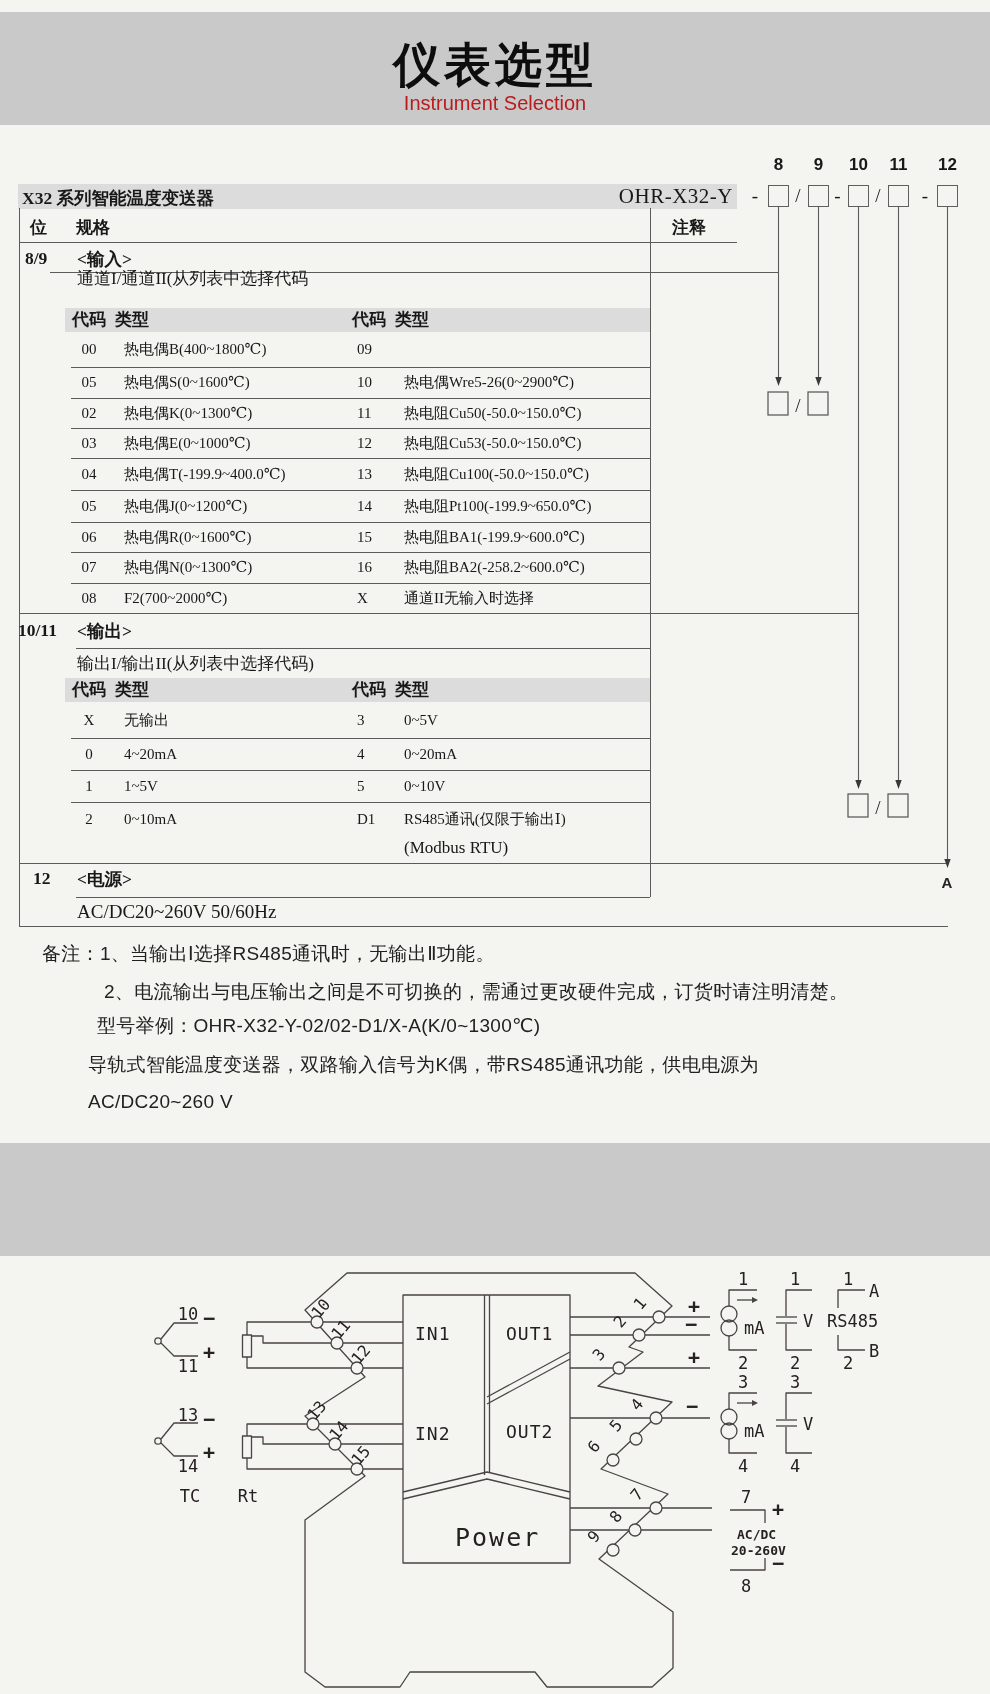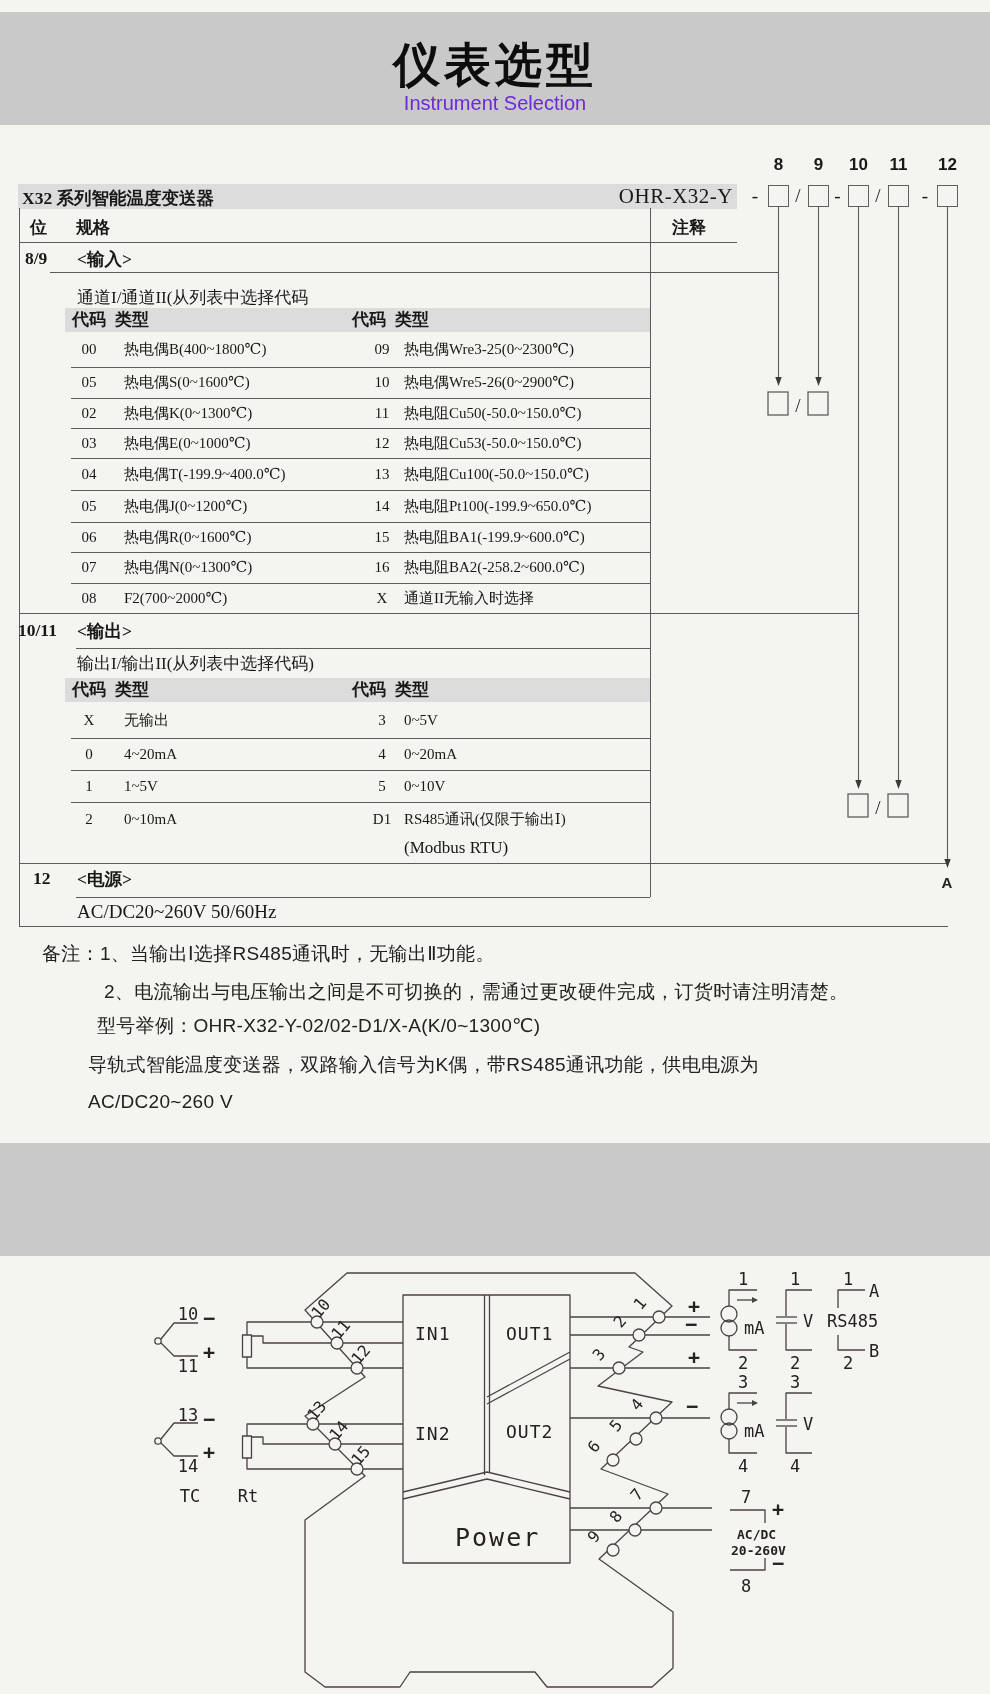--- a/index.html
+++ b/index.html
@@ -5,35 +5,35 @@
   html,body{margin:0;padding:0;}
   body{width:990px;height:1694px;position:relative;background:#f4f4f1;overflow:hidden;
        font-family:"Liberation Serif","DejaVu Serif",serif;color:#181818;}
   .abs{position:absolute;}
   .serif{font-family:"Liberation Serif","DejaVu Serif",serif;}
   .sans{font-family:"Liberation Sans","DejaVu Sans",sans-serif;}
   .banner{position:absolute;left:0;width:990px;height:113px;background:#c9c9c9;text-align:center;}
   .banner .t{position:absolute;left:0;width:100%;top:22px;font-size:47px;font-weight:700;
              letter-spacing:4px;color:#0d0d0d;font-family:"Liberation Sans","DejaVu Sans",sans-serif;}
   .banner .s{position:absolute;left:0;width:100%;top:80px;font-size:20px;font-weight:400;
-             color:#6d28d9;font-family:"Liberation Sans","DejaVu Sans",sans-serif;}
+             color:#b91c1c;font-family:"Liberation Sans","DejaVu Sans",sans-serif;}
   .hline{position:absolute;height:1px;background:#5b5b5b;}
   .vline{position:absolute;width:1px;background:#5b5b5b;}
   .titleband{position:absolute;left:18px;top:184px;width:719px;height:25px;background:#dcdcdc;}
   .codebox{position:absolute;top:185px;width:19px;height:20px;border:1.5px solid #5f5f5f;}
   .digit{position:absolute;top:155px;width:21px;text-align:center;font-size:17px;font-weight:600;
          font-family:"Liberation Sans","DejaVu Sans",sans-serif;}
   .sep{position:absolute;top:185px;font-size:19px;text-align:center;}
   .hdrband{position:absolute;left:65px;width:585px;height:24px;background:#dcdcdc;font-size:17px;font-weight:600;}
   .hdrband span{position:absolute;top:0;line-height:24px;}
   .trow{position:absolute;left:65px;width:585px;font-size:15px;}
   .trow span{position:absolute;top:0;}
   .cc1{left:8px;width:32px;text-align:center;}
   .ct1{left:59px;}
-  .cc2{left:292px;width:34px;text-align:center;margin-left:8px;}
+  .cc2{left:292px;width:34px;text-align:left;}
   .ct2{left:339px;}
   .seclab{position:absolute;font-size:17.5px;font-weight:600;}
   .subt{position:absolute;font-size:17px;}
   .note{position:absolute;font-size:19px;font-family:"Liberation Sans","DejaVu Sans",sans-serif;
         color:#212121;font-weight:500;letter-spacing:0.3px;}
   svg{position:absolute;}
   svg text{fill:#262020;}
   .dtext{font-family:"DejaVu Sans Mono",monospace;font-size:17px;}
   .blab{font-family:"DejaVu Sans Mono",monospace;font-size:18px;letter-spacing:1px;}
   .plab{font-family:"DejaVu Sans Mono",monospace;font-size:25px;letter-spacing:2px;}
@@ -78,33 +78,32 @@
 <div class="hline" style="left:19px;top:863px;width:929px"></div>
 <div class="hline" style="left:76px;top:897px;width:574px"></div>
 <div class="hline" style="left:19px;top:926px;width:929px"></div>
 
 <span class="abs serif" style="left:30px;top:216px;font-size:17px;font-weight:600">位</span>
 <span class="abs serif" style="left:76px;top:216px;font-size:17px;font-weight:600">规格</span>
 <span class="abs serif" style="left:672px;top:216px;font-size:17px;font-weight:600">注释</span>
 
 <span class="seclab serif" style="left:25px;top:248px">8/9</span>
 <span class="seclab serif" style="left:77px;top:247px">&lt;输入&gt;</span>
-<span class="subt serif" style="left:77px;top:286px">通道I/通道II(从列表中选择代码</span>
+<span class="subt serif" style="left:77px;top:267px">通道I/通道II(从列表中选择代码</span>
 <div class="hdrband serif" style="top:308px">
   <span style="left:7px">代码</span>
   <span style="left:50px">类型</span>
   <span style="left:287px">代码</span>
   <span style="left:330px">类型</span>
 </div>
 
 <div class="trow serif" style="top:332px;height:35px;line-height:35px">
   <span class="cc1">00</span>
     <span class="ct1">热电偶B(400~1800℃)</span>
     <span class="cc2">09</span>
-    <span class="ct2">热电偶Wre3-25(0~2300℃)</span>
 </div>
 <div class="trow serif" style="top:367px;height:31px;line-height:31px">
   <span class="cc1">05</span>
     <span class="ct1">热电偶S(0~1600℃)</span>
     <span class="cc2">10</span>
     <span class="ct2">热电偶Wre5-26(0~2900℃)</span>
 </div>
 <div class="trow serif" style="top:398px;height:30px;line-height:30px">
   <span class="cc1">02</span>
     <span class="ct1">热电偶K(0~1300℃)</span>

